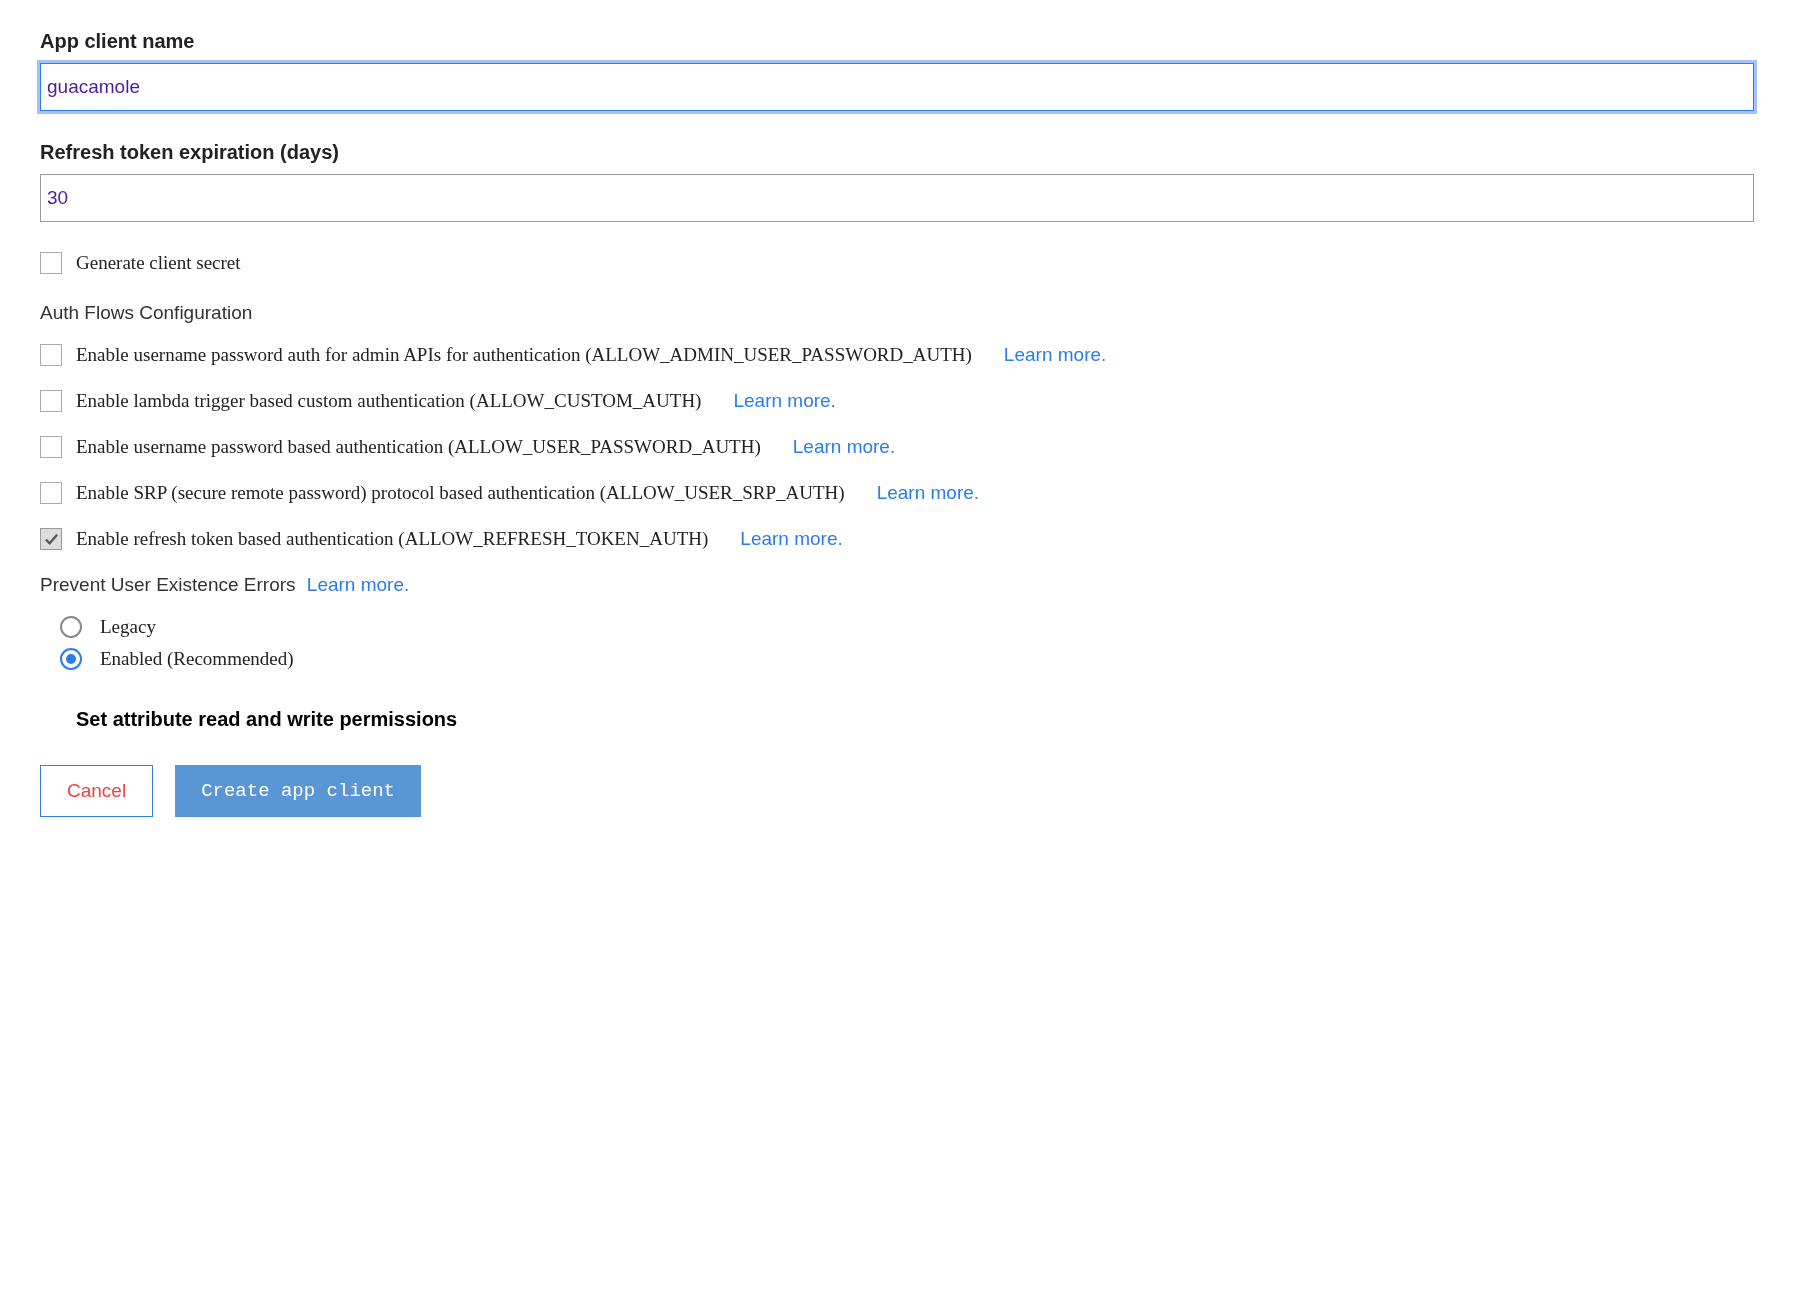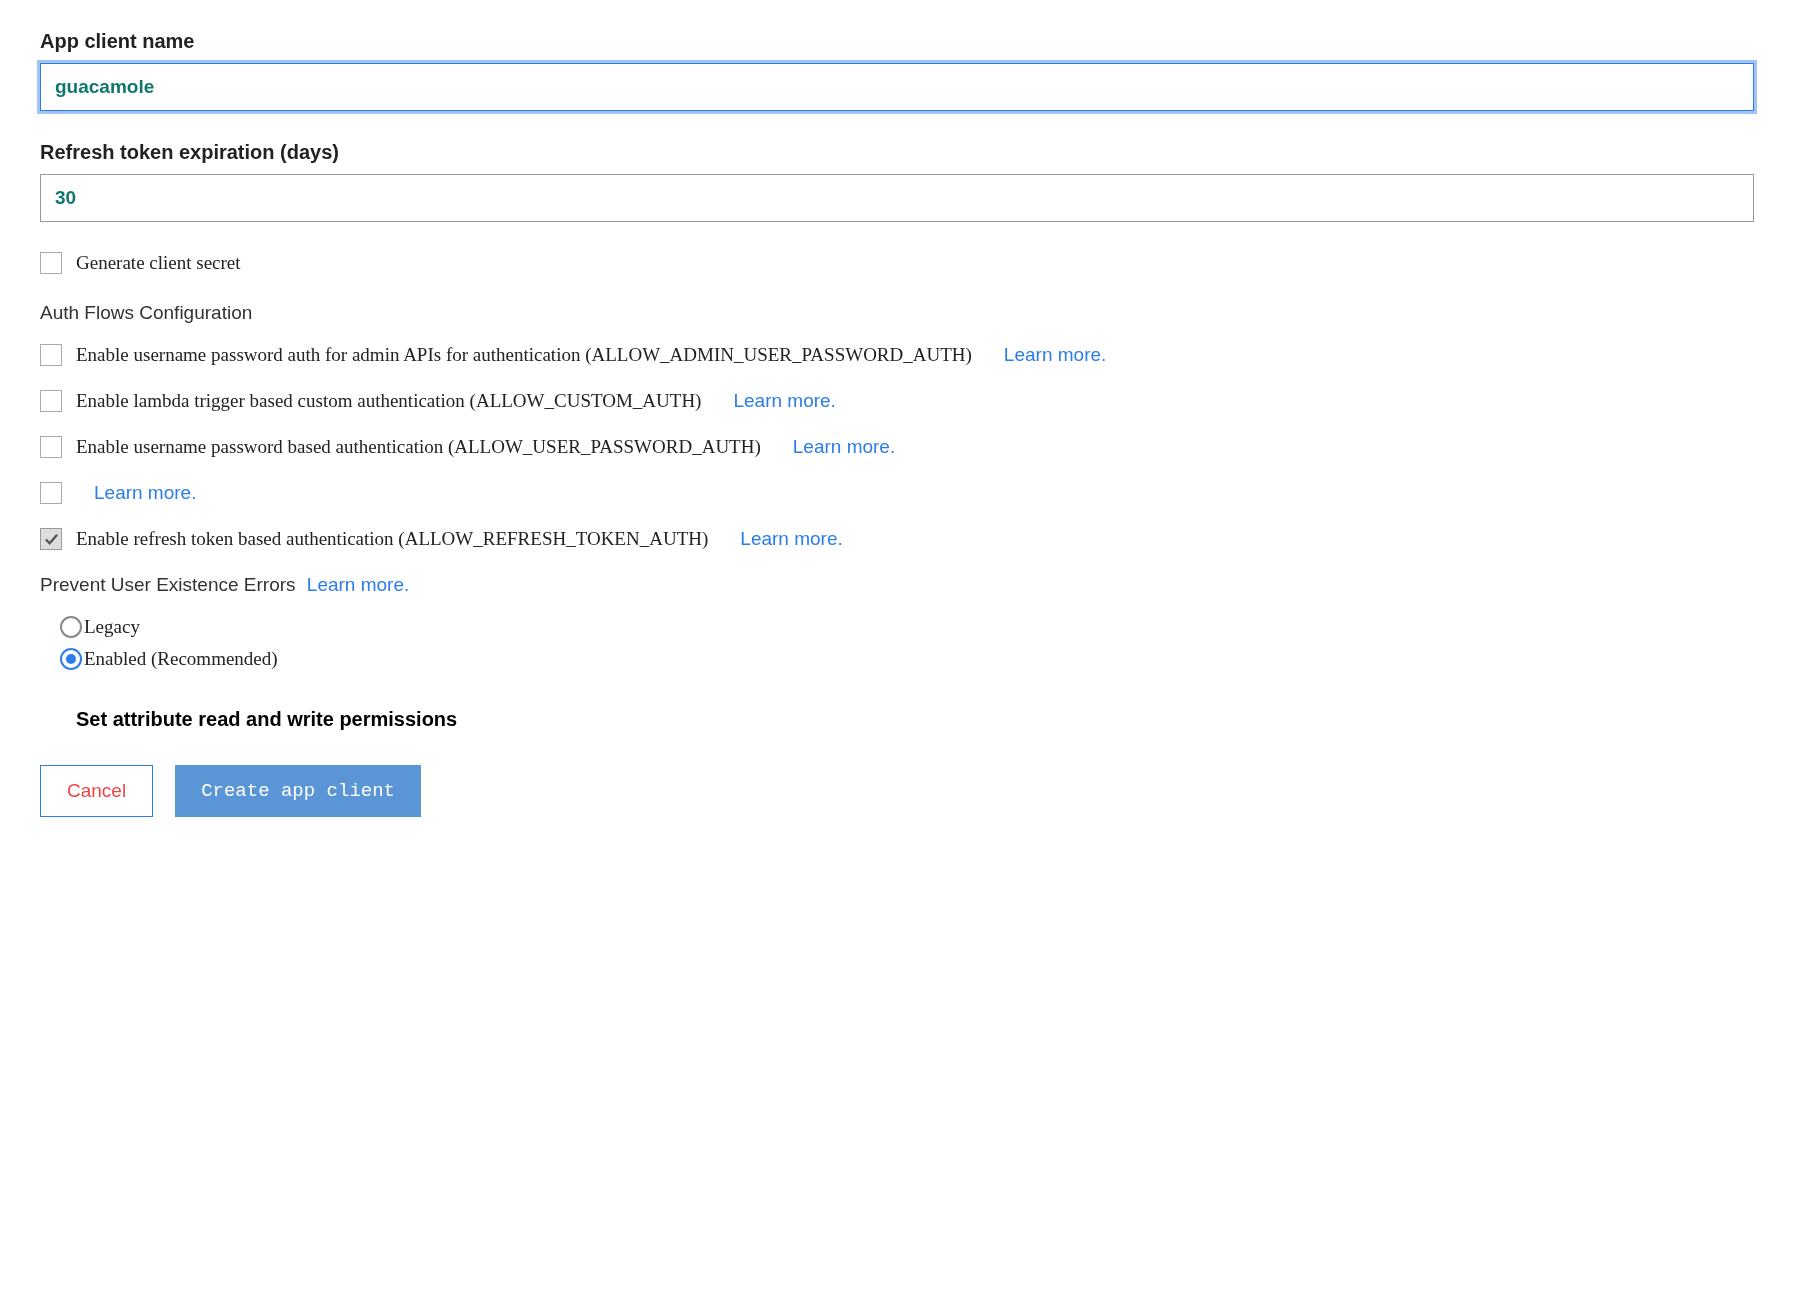--- a/index.html
+++ b/index.html
@@ -13,27 +13,26 @@
     .field-group { margin-bottom: 30px; }
     .field-label {
       font-weight: 700;
       font-size: 20px;
       margin-bottom: 10px;
       display: block;
       color: #222;
     }
     .text-input {
       width: 100%;
-      padding: 12px 14px;
+      padding: 12px 6px;
       font-size: 19px;
       border: 1px solid #999;
       background: #fff;
-      color: #0f766e;
+      color: #4c1d95;
       outline: none;
-      font-weight: bold;
     }
     .text-input.focused {
       border: 1px solid #2b7de9;
       box-shadow: 0 0 0 3px rgba(43,125,233,0.45);
     }
     .section-title {
       font-size: 19px;
       color: #333;
       margin: 28px 0 20px 0;
     }
@@ -61,21 +60,21 @@
     .checkbox-label { font-size: 19px; color: #222; font-family: Liberation Serif, serif; }
     .link {
       color: #2b7de9;
       font-size: 19px;
       cursor: pointer;
       text-decoration: none;
       margin-left: 18px;
     }
     .inline-link { color:#2b7de9; cursor:pointer; margin-left:6px;}
     .radio-group { margin: 18px 0 28px 20px; }
-    .radio-row { display:flex; align-items:center; gap:2px; margin-bottom:10px; }
+    .radio-row { display:flex; align-items:center; gap:18px; margin-bottom:10px; }
     .radio-circle {
       width: 22px; height: 22px;
       border: 2px solid #888;
       border-radius: 50%;
       display:inline-flex; align-items:center; justify-content:center;
       cursor:pointer; flex-shrink:0;
     }
     .radio-circle.selected { border-color:#2b7de9; }
     .radio-dot { width:10px; height:10px; border-radius:50%; background:#2b7de9; display:none; }
     .radio-circle.selected .radio-dot { display:block; }
@@ -130,20 +129,21 @@
       <span class="checkbox-label">Enable lambda trigger based custom authentication (ALLOW_CUSTOM_AUTH)</span>
       <span class="link">Learn more.</span>
     </div>
     <div class="checkbox-row">
       <span class="checkbox-box"></span>
       <span class="checkbox-label">Enable username password based authentication (ALLOW_USER_PASSWORD_AUTH)</span>
       <span class="link">Learn more.</span>
     </div>
     <div class="checkbox-row">
       <span class="checkbox-box"></span>
+      <span class="checkbox-label">Enable SRP (secure remote password) protocol based authentication (ALLOW_USER_SRP_AUTH)</span>
       <span class="link">Learn more.</span>
     </div>
     <div class="checkbox-row">
       <span class="checkbox-box checked">
         <svg viewBox="0 0 16 16">
           <path d="M2 8 L6 12 L14 3" stroke="#555" stroke-width="2.5" fill="none"></path>
         </svg>
       </span>
       <span class="checkbox-label">Enable refresh token based authentication (ALLOW_REFRESH_TOKEN_AUTH)</span>
       <span class="link">Learn more.</span>

